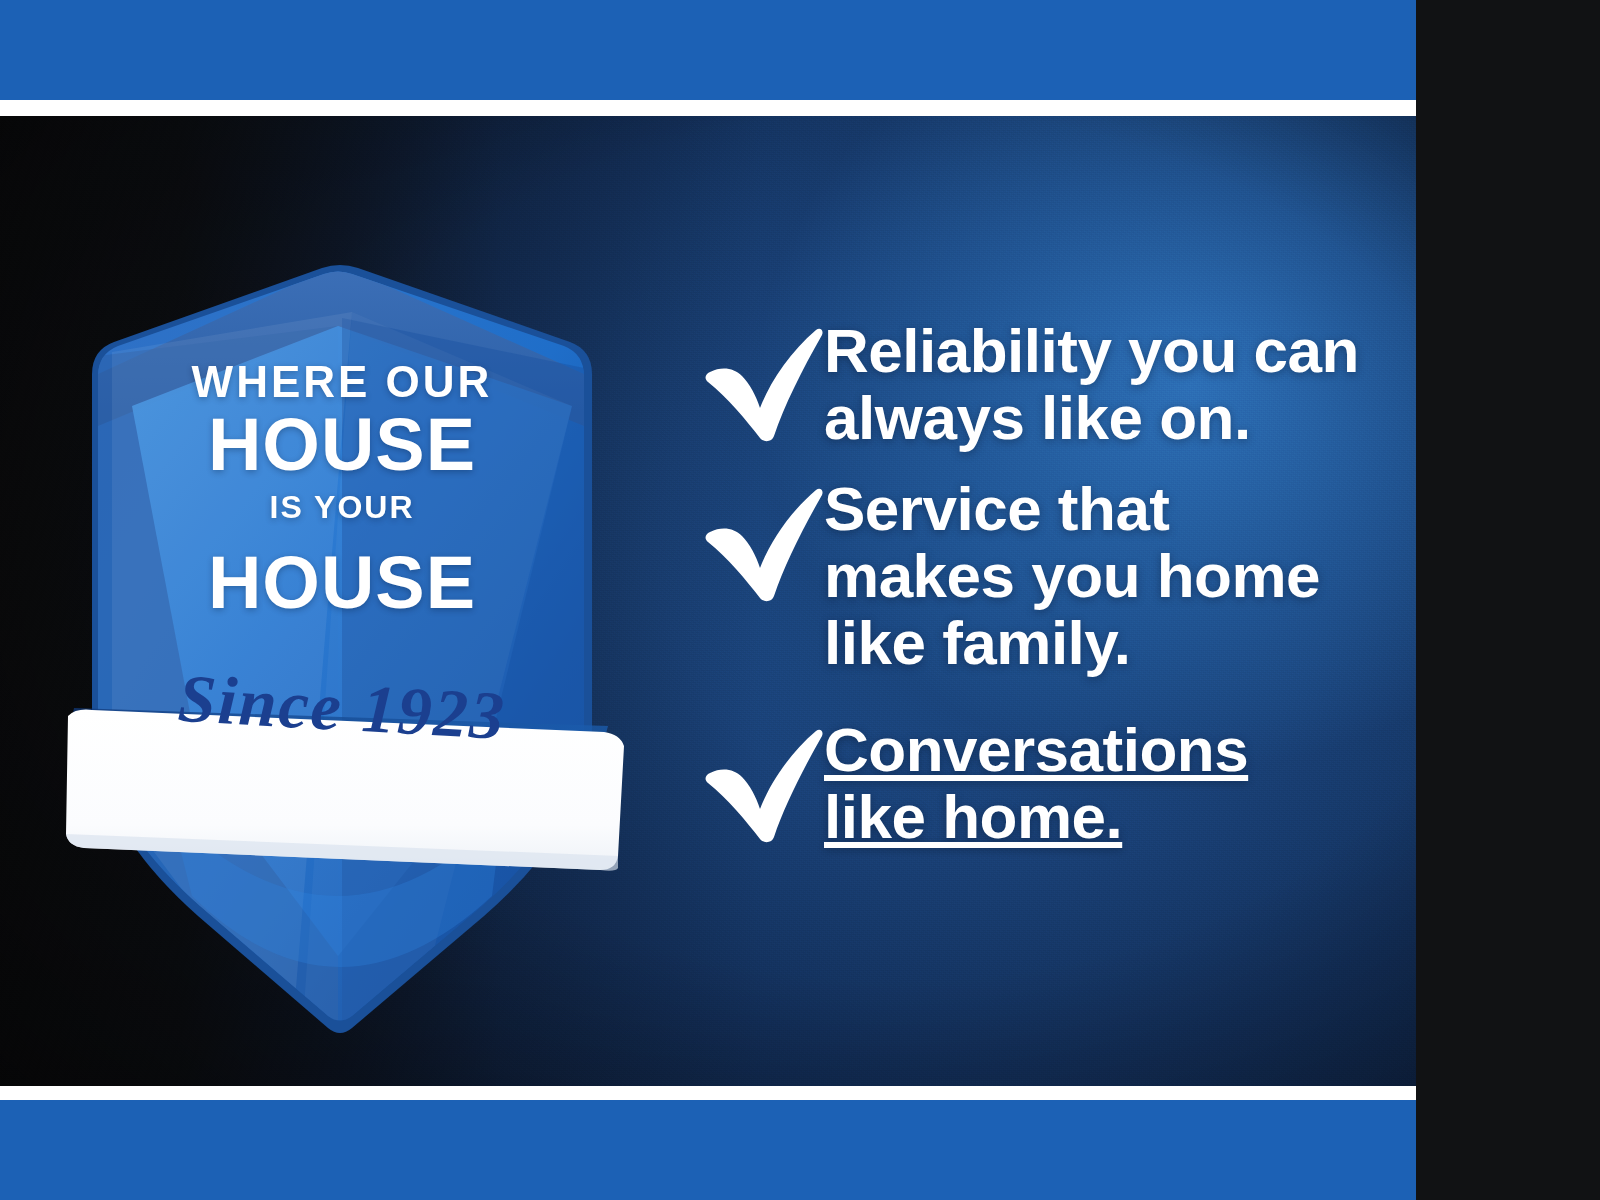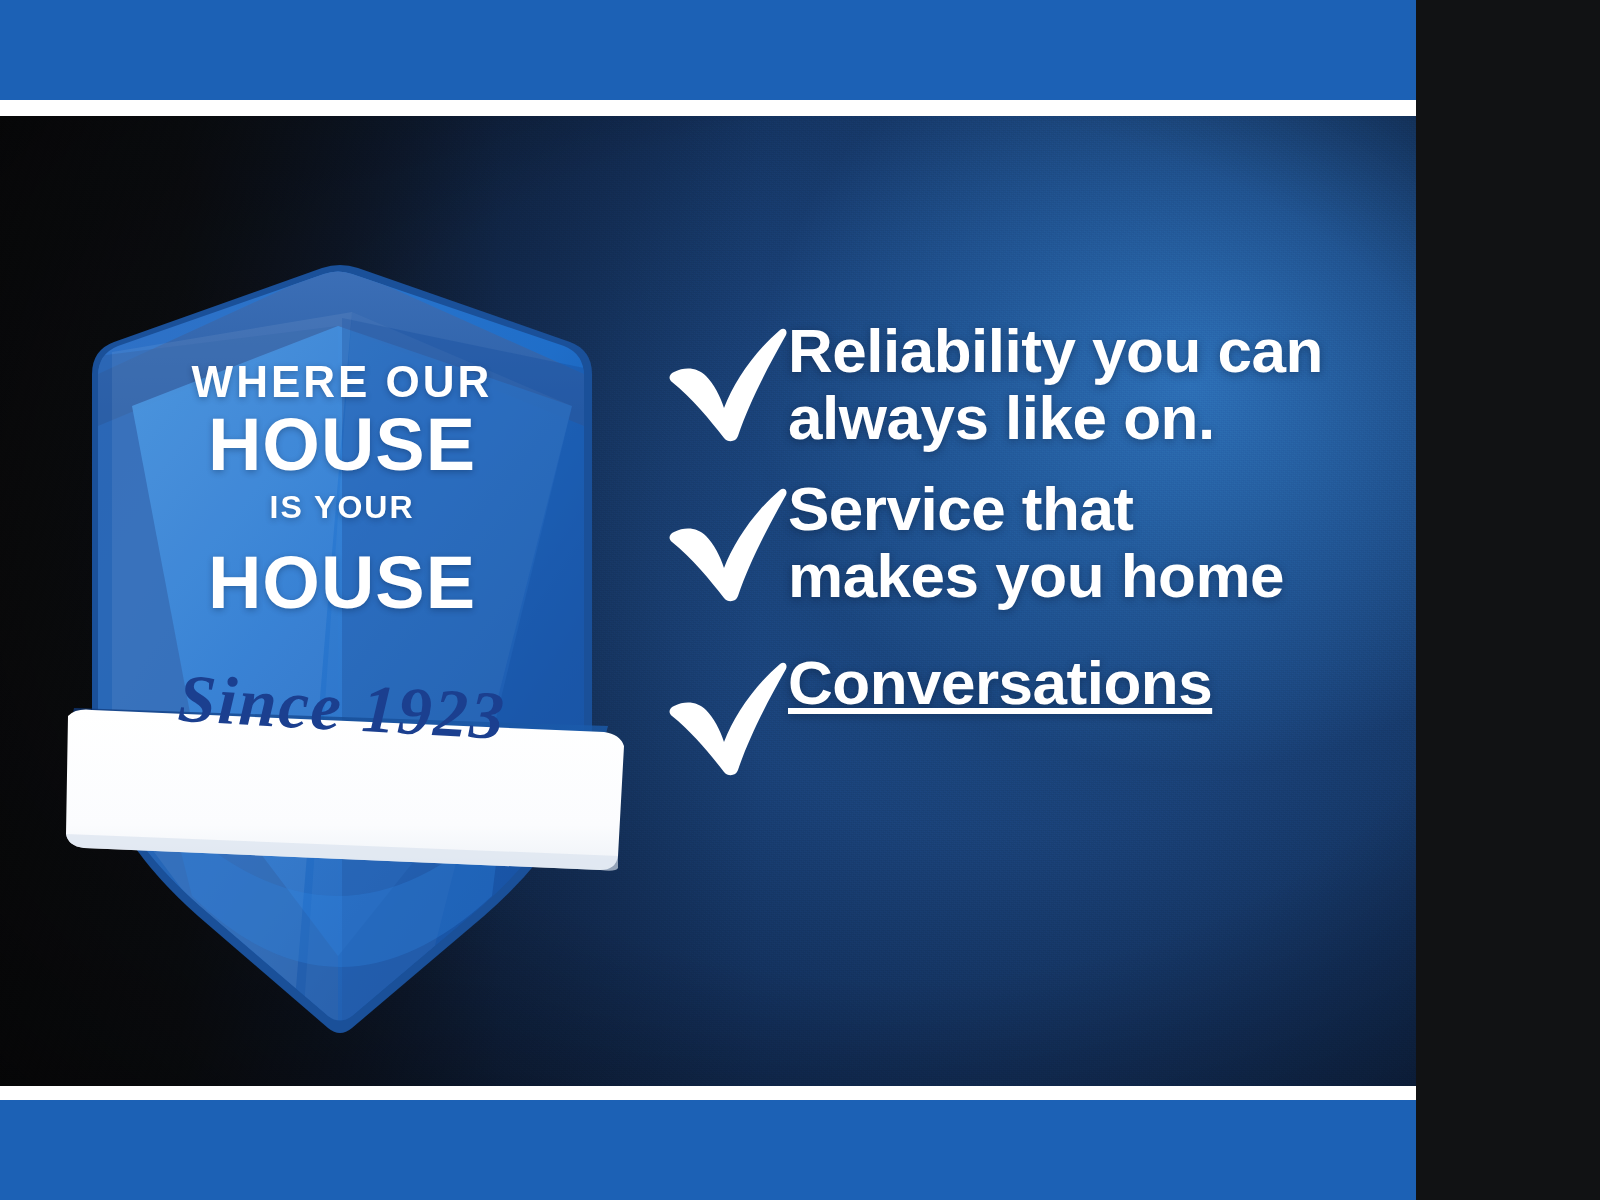--- a/index.html
+++ b/index.html
@@ -65,21 +65,21 @@
   .bt-house2{top:290px;font-size:74px;letter-spacing:1px;}
 
   .bt-since{
     position:absolute;left:0;top:412px;width:580px;text-align:center;
     color:#1b3f8f;font-family:"Liberation Serif", serif;
     font-style:italic;font-weight:bold;font-size:68px;letter-spacing:2px;
     transform:rotate(3.2deg);transform-origin:50% 50%;
   }
 
   
-  .bullets{position:absolute;left:648px;top:200px;width:880px;}
+  .bullets{position:absolute;left:684px;top:200px;width:880px;}
   .bullet{position:relative;display:flex;align-items:flex-start;margin-bottom:24px;}
   .bullet .check{flex:0 0 140px;height:120px;position:relative;}
   .bullet .check svg{position:absolute;left:10px;top:8px;width:130px;height:118px;}
   .bullet .copy{
     flex:1 1 auto;color:#fff;font-family:"Liberation Sans", sans-serif;
     font-weight:bold;font-size:62px;line-height:1.08;letter-spacing:-.5px;
     text-shadow:0 2px 8px rgba(2,14,34,.35);
   }
   .b1{margin-top:0px;}
   .b2{margin-top:24px;}
@@ -201,33 +201,35 @@
         <div class="check">
           <svg viewBox="0 0 130 118" xmlns="http://www.w3.org/2000/svg" aria-hidden="true">
             <path d="M16,48 C28,42 40,44 48,52 C56,60 62,72 66,84 C76,58 96,28 122,6
                      C126,3 130,6 128,11 C108,46 90,82 80,112 C78,118 70,119 66,114
                      C52,96 34,74 14,58 C10,55 11,50 16,48 Z" fill="#ffffff"></path>
           </svg>
         </div>
         <div class="copy">
           <span>Service that</span>
           <span>makes you home</span>
+          <span>like family.</span>
         </div>
       </div>
 
       <div class="bullet b3">
         <div class="check">
           <svg viewBox="0 0 130 118" xmlns="http://www.w3.org/2000/svg" aria-hidden="true">
             <path d="M16,48 C28,42 40,44 48,52 C56,60 62,72 66,84 C76,58 96,28 122,6
                      C126,3 130,6 128,11 C108,46 90,82 80,112 C78,118 70,119 66,114
                      C52,96 34,74 14,58 C10,55 11,50 16,48 Z" fill="#ffffff"></path>
           </svg>
         </div>
         <div class="copy">
           <span>Conversations</span>
+          <span>like home.</span>
         </div>
       </div>
 
     </div>
   </div>
 
   <div class="gap gap-bottom"></div>
   <div class="bar bar-bottom"></div>
 </div>
 

